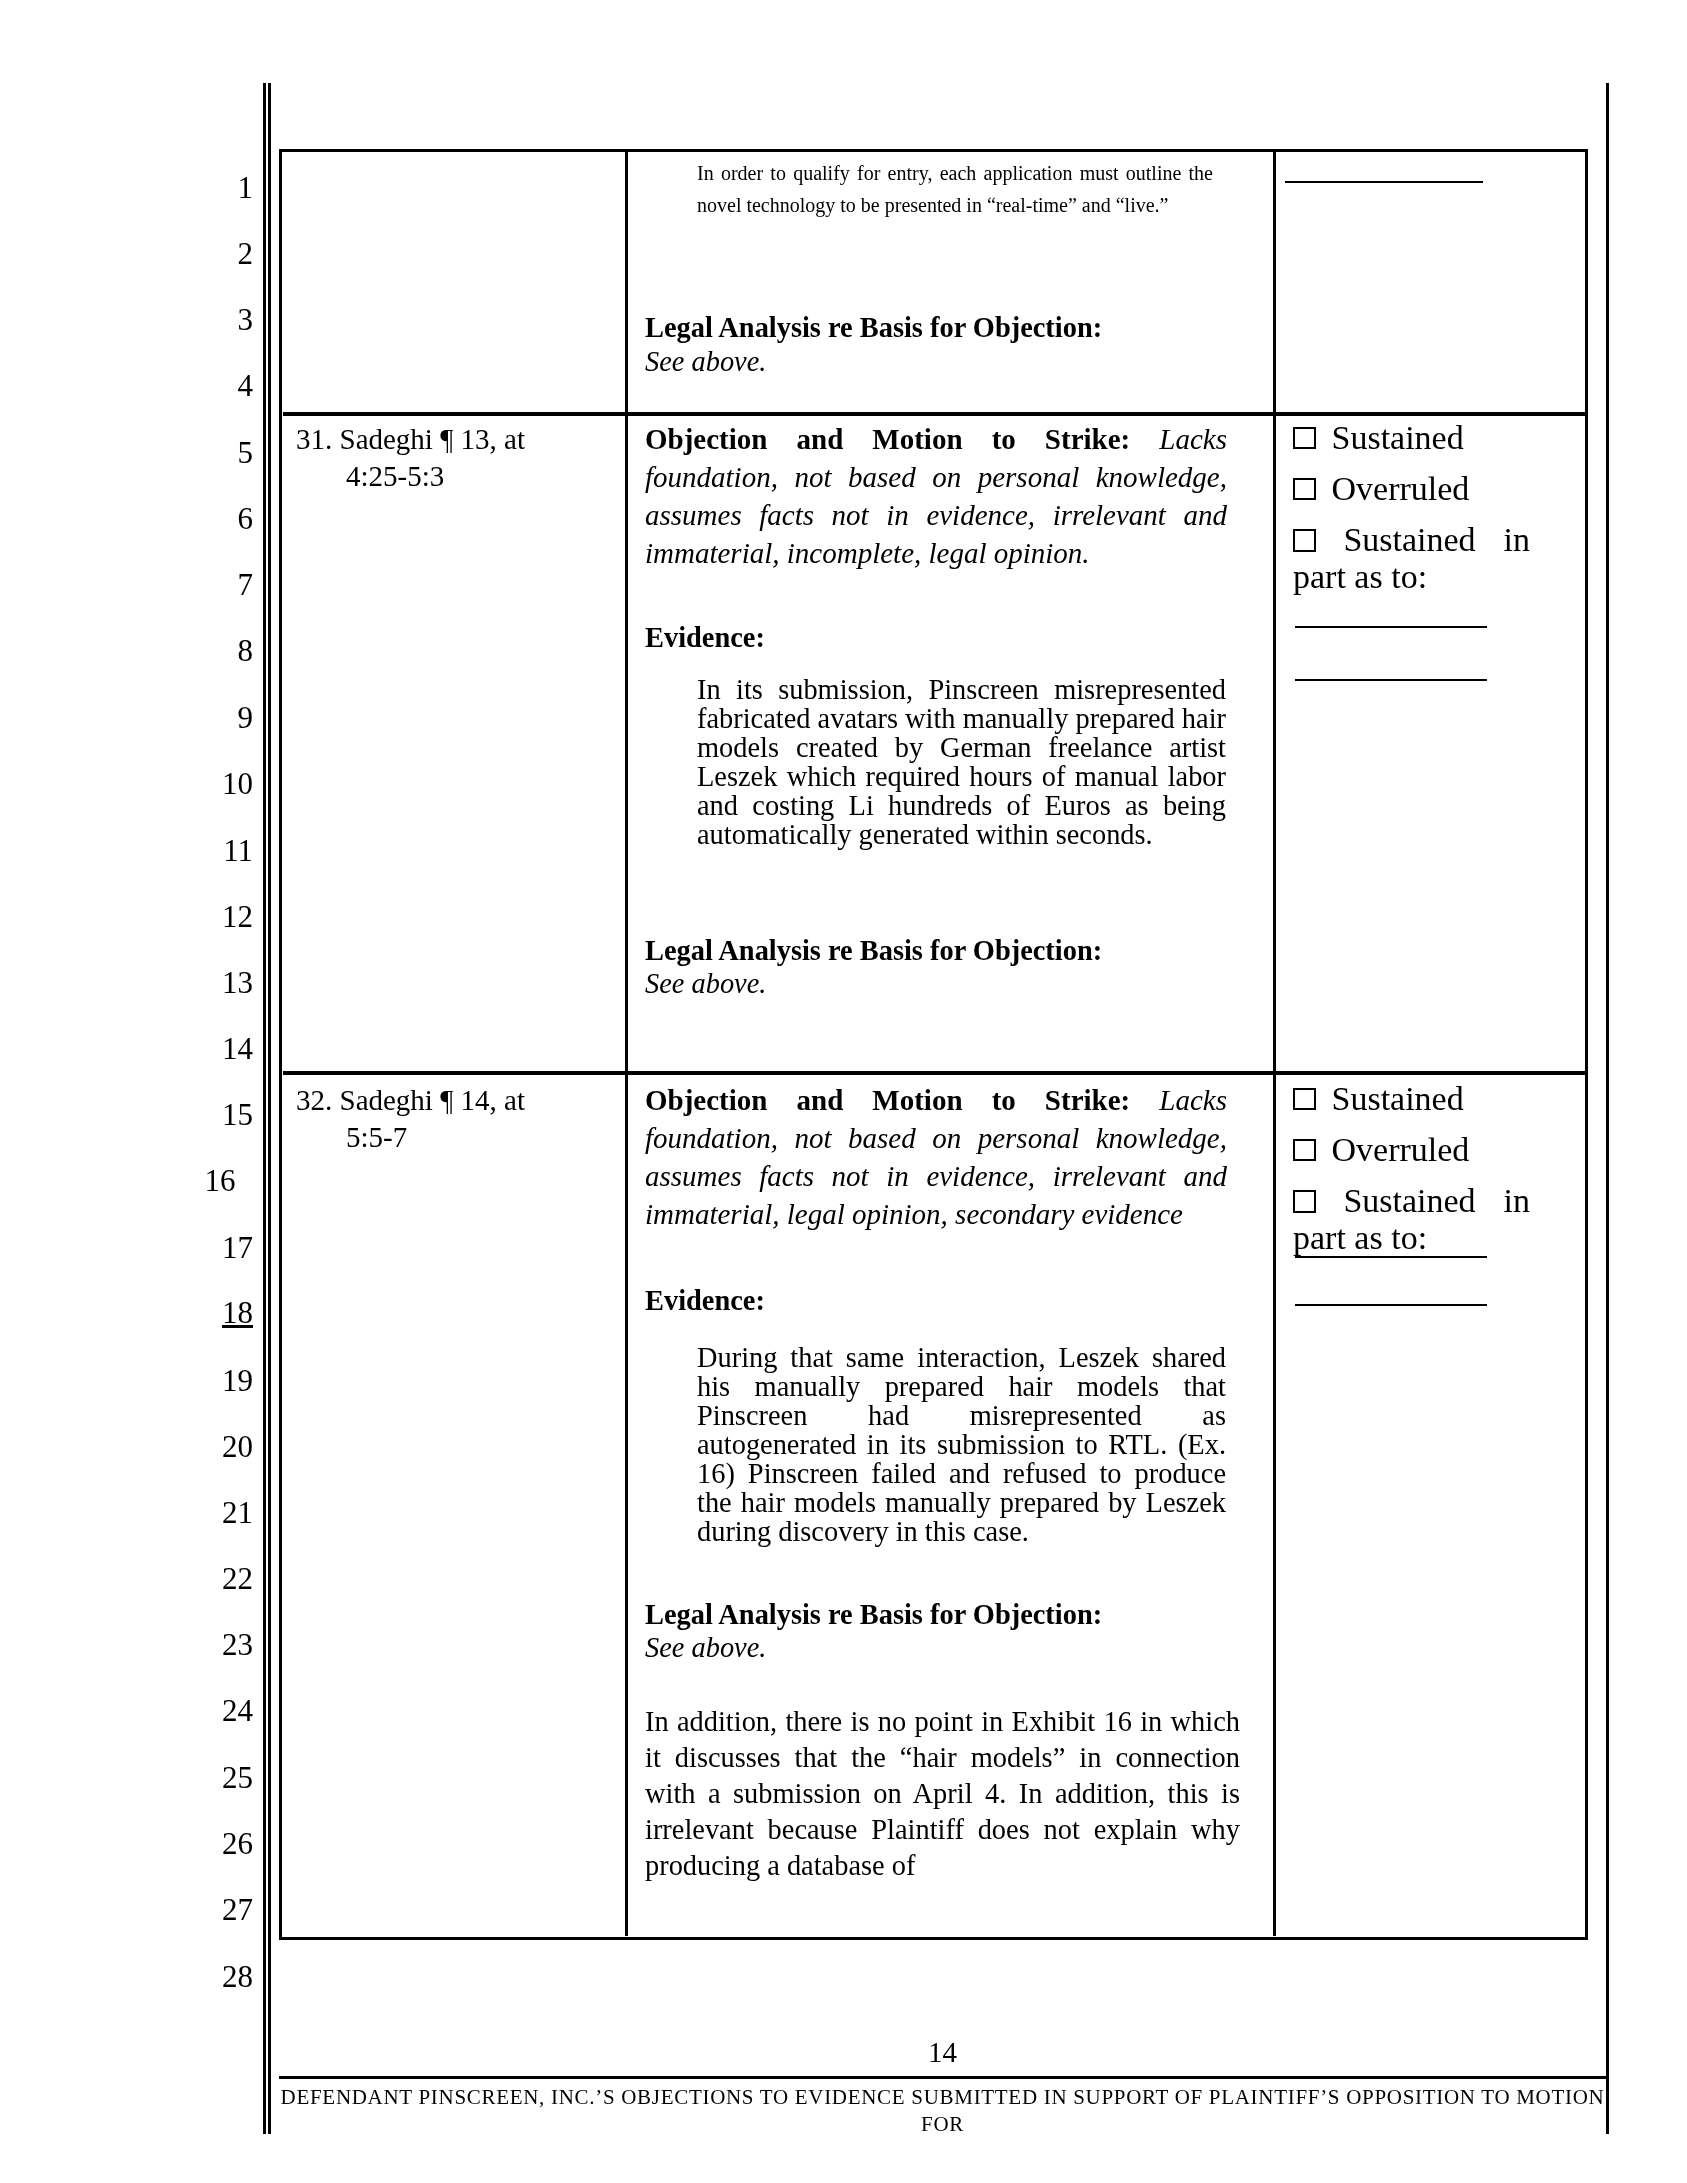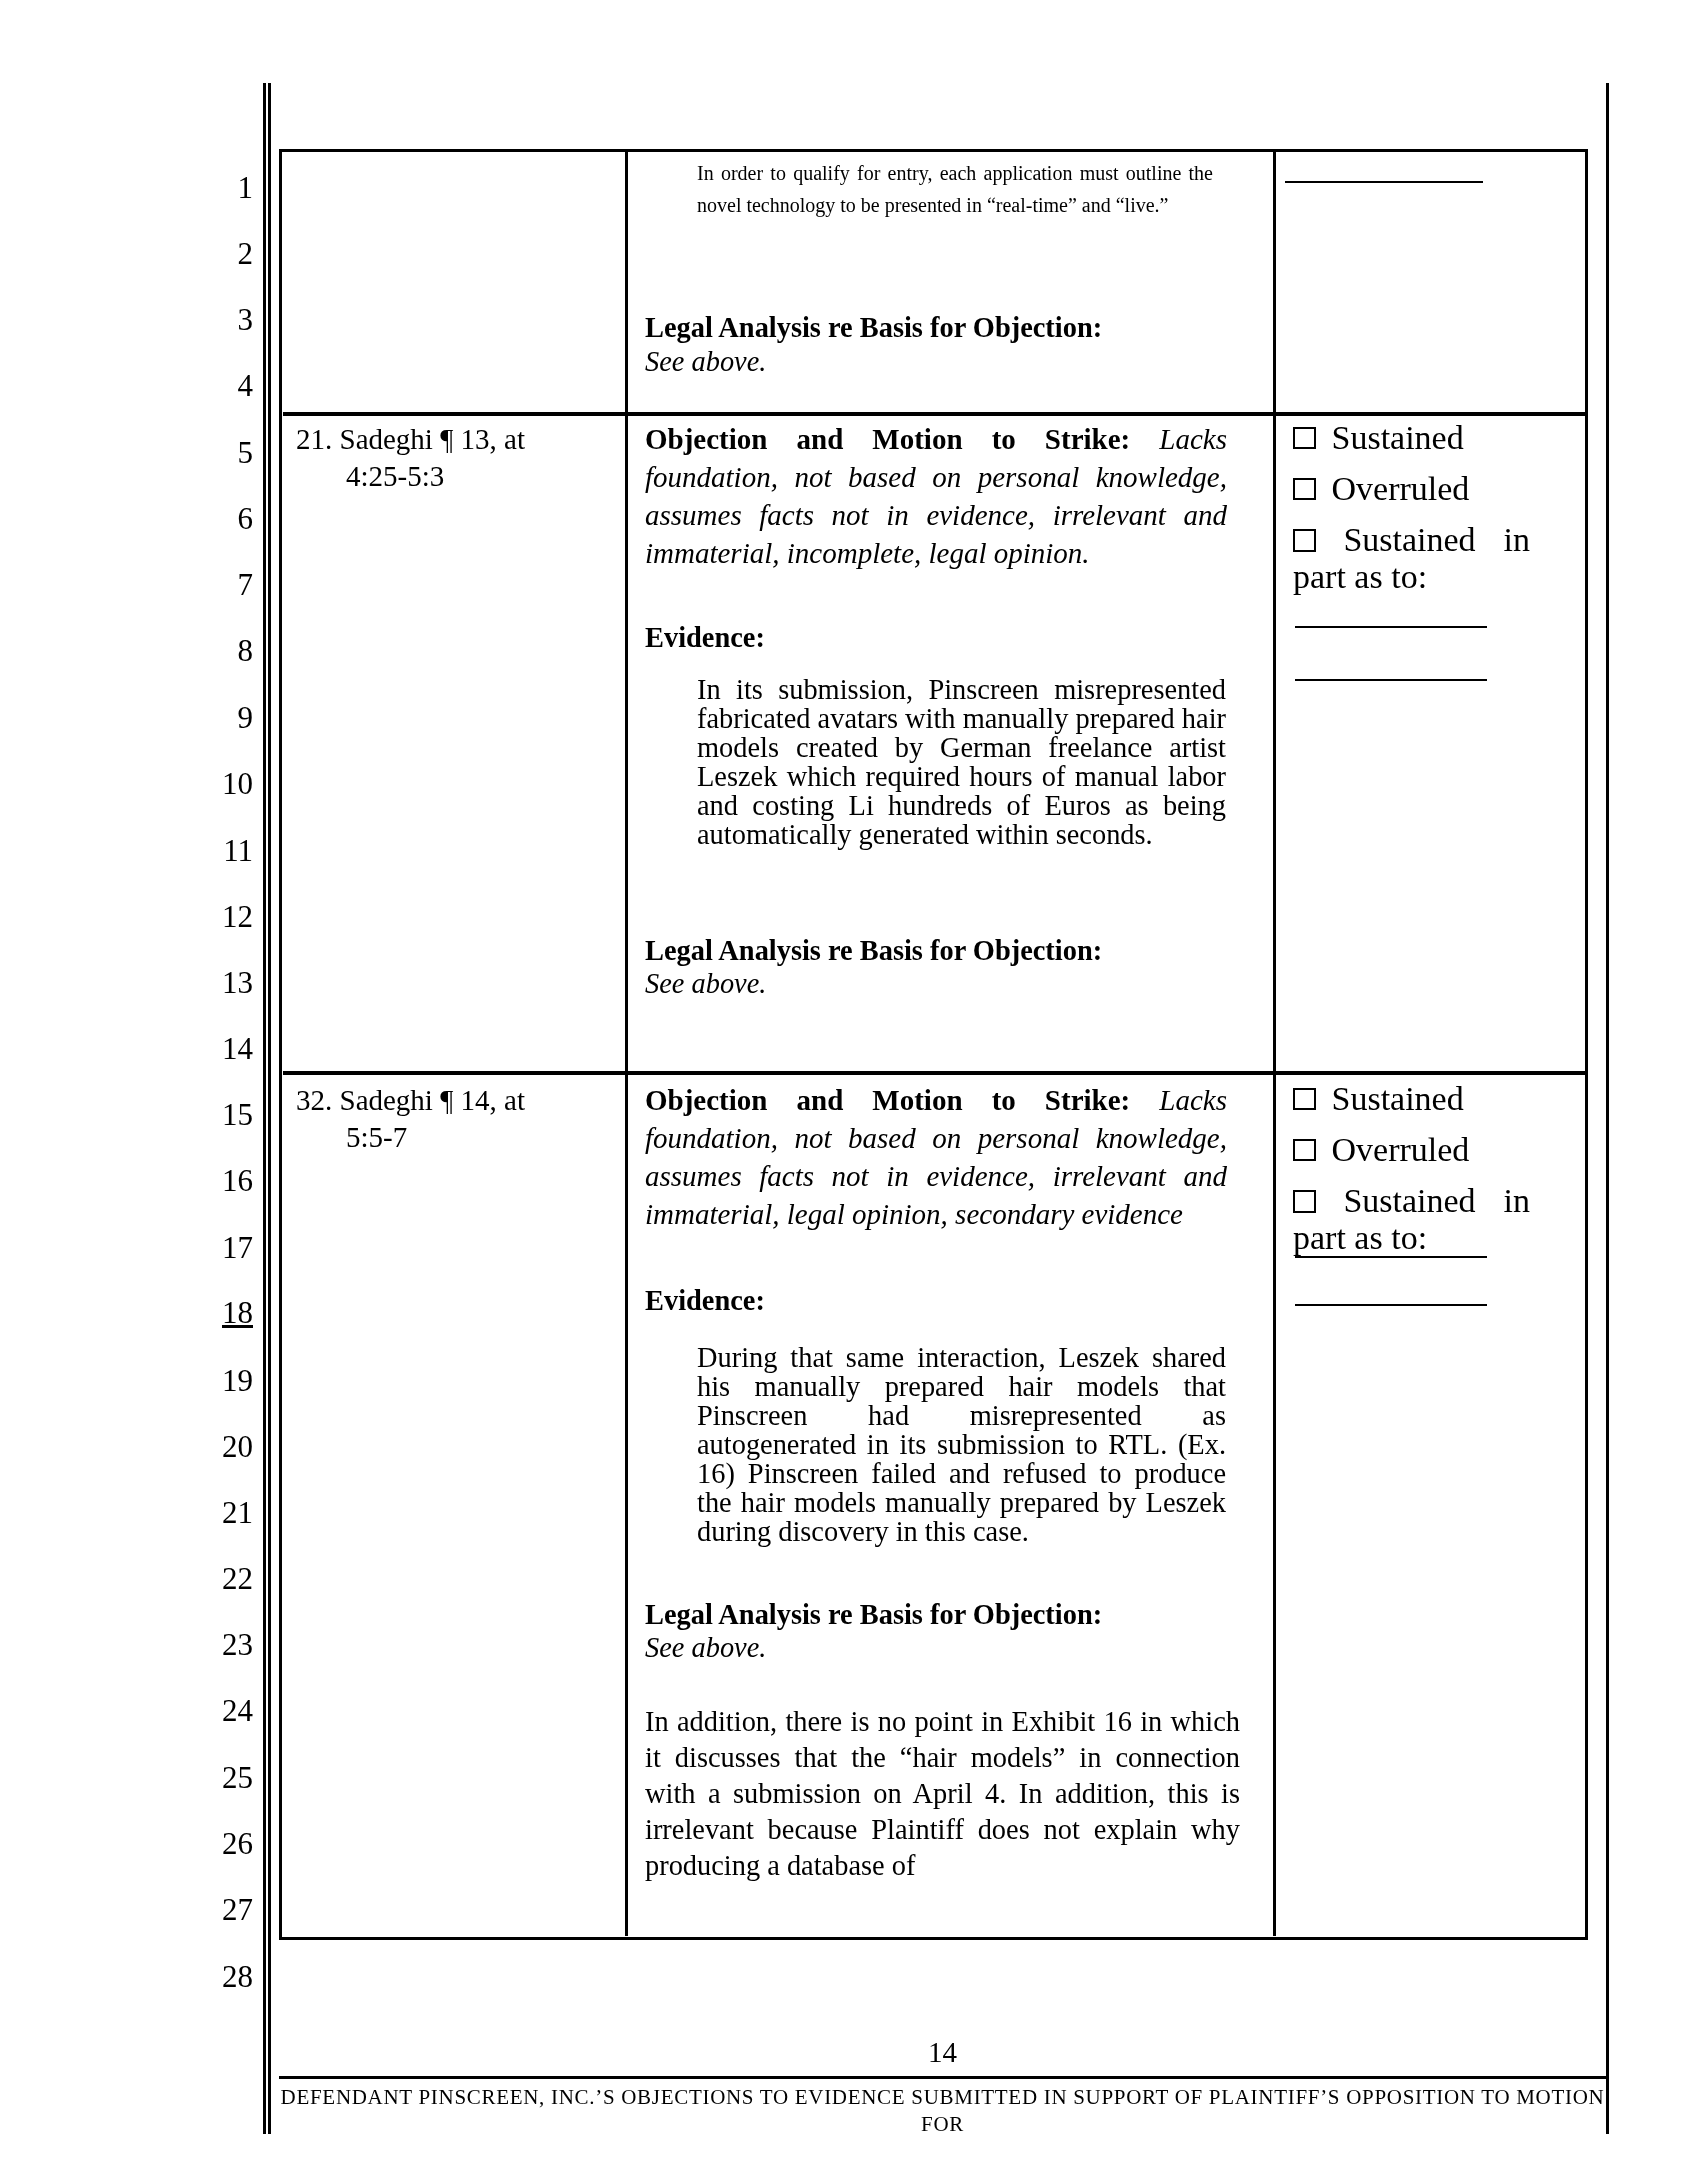--- a/index.html
+++ b/index.html
@@ -71,21 +71,21 @@
       <div class="line-number" style="top: 502px;">6</div>
       <div class="line-number" style="top: 568px;">7</div>
       <div class="line-number" style="top: 634px;">8</div>
       <div class="line-number" style="top: 701px;">9</div>
       <div class="line-number" style="top: 767px;">10</div>
       <div class="line-number" style="top: 834px;">11</div>
       <div class="line-number" style="top: 900px;">12</div>
       <div class="line-number" style="top: 966px;">13</div>
       <div class="line-number" style="top: 1032px;">14</div>
       <div class="line-number" style="top: 1098px;">15</div>
-      <div class="line-number" style="top: 1164px;">16</div>
+      <div class="line-number" style="top: 1164px; text-align: center;">16</div>
       <div class="line-number" style="top: 1231px;">17</div>
       <div class="line-number" style="top: 1296px; text-decoration: underline;">18</div>
       <div class="line-number" style="top: 1364px;">19</div>
       <div class="line-number" style="top: 1430px;">20</div>
       <div class="line-number" style="top: 1496px;">21</div>
       <div class="line-number" style="top: 1562px;">22</div>
       <div class="line-number" style="top: 1628px;">23</div>
       <div class="line-number" style="top: 1694px;">24</div>
       <div class="line-number" style="top: 1761px;">25</div>
       <div class="line-number" style="top: 1827px;">26</div>
@@ -97,21 +97,21 @@
   <div class="sep" style="left:625px; top:152px; width:2.6px; height:1784px;"></div>
   <div class="sep" style="left:1273px; top:152px; width:3.3px; height:1784px;"></div>
   <div class="sep" style="left:283px; top:412px; width:1302px; height:4px;"></div>
   <div class="sep" style="left:283px; top:1071px; width:1302px; height:4px;"></div>
 
   <div class="abs t-para-a" style="left:697px; top:157px; width:516px;">In order to qualify for entry, each application must outline the novel technology to be presented in “real-time” and “live.”</div>
   <div class="abs t-head" style="left:645px; top:311px;">Legal Analysis re Basis for Objection:</div>
   <div class="abs t-see" style="left:645px; top:345px;">See above.</div>
   <div class="blank-line" style="left:1285px; top:181px; width:198px;"></div>
 
-  <div class="abs t-item" style="left:296px; top:421px;">21. Sadeghi ¶ 13, at</div>
+  <div class="abs t-item" style="left:296px; top:421px;">31. Sadeghi ¶ 13, at</div>
   <div class="abs t-item" style="left:346px; top:458px;">4:25-5:3</div>
 
   <div class="abs t-obj" style="left:645px; top:420px; width:582px;">
     <span class="bold">Objection and Motion to Strike:</span>
     <span class="ital">Lacks foundation, not based on personal knowledge, assumes facts not in evidence, irrelevant and immaterial, incomplete, legal opinion.</span>
   </div>
   <div class="abs t-head" style="left:645px; top:621px;">Evidence:</div>
   <div class="abs t-para" style="left:697px; top:675px; width:529px;">In its submission, Pinscreen misrepresented fabricated avatars with manually prepared hair models created by German freelance artist Leszek which required hours of manual labor and costing Li hundreds of Euros as being automatically generated within seconds.</div>
   <div class="abs t-head" style="left:645px; top:934px;">Legal Analysis re Basis for Objection:</div>
   <div class="abs t-see" style="left:645px; top:967px;">See above.</div>

